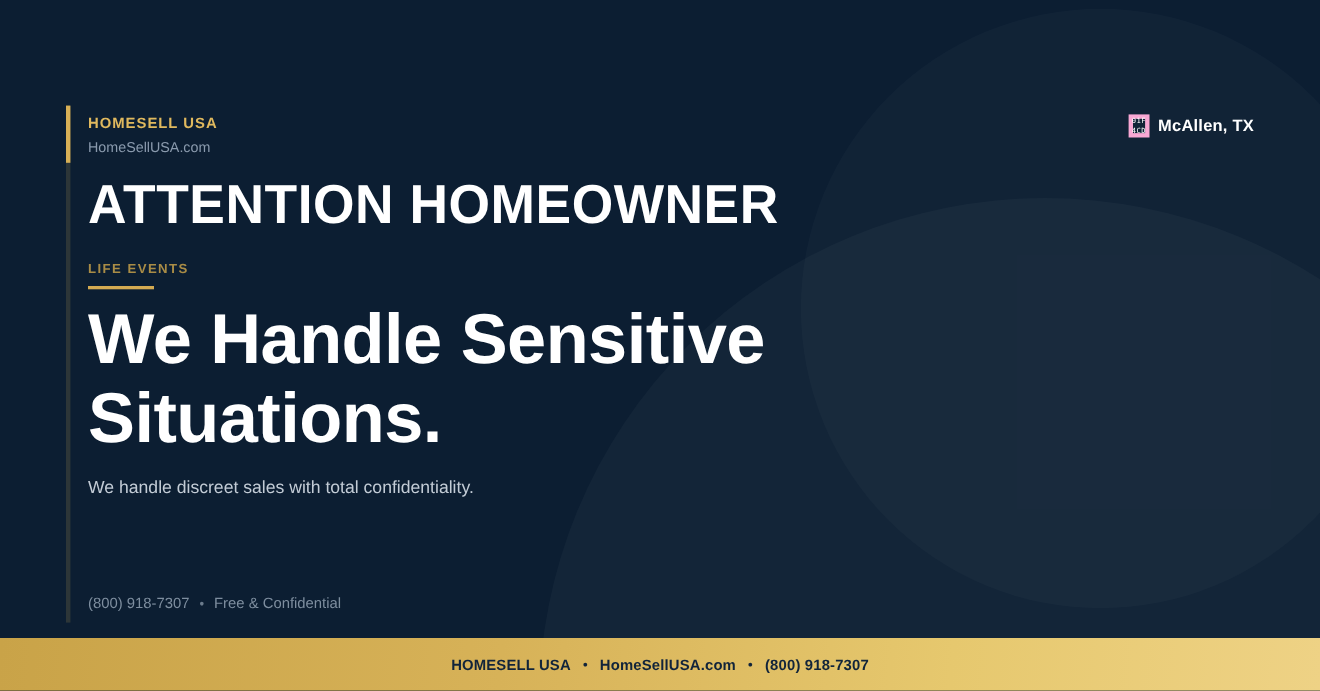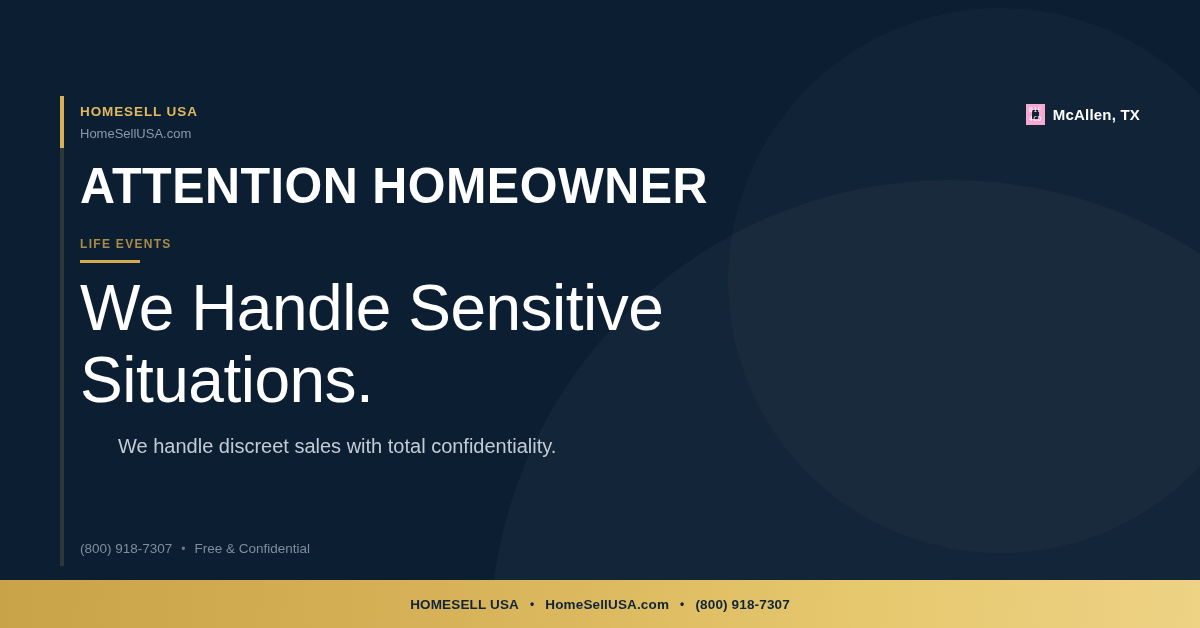--- a/index.html
+++ b/index.html
@@ -107,33 +107,32 @@
     margin-top:10px;
     width:60px; height:3px;
     background:#d4ab52;
   }
 
   .headline-main {
     position:absolute;
     left:0; top:273px;
     width:820px;
     font-size:64px;
-    font-weight:normal;
+    font-weight:bold;
     letter-spacing:-0.5px;
     line-height:1.12;
     color:#ffffff;
   }
 
   .subtitle {
     position:absolute;
     left:0; top:436px;
-    font-size:20px;
+    font-size:16px;
     color:#c3ccd6;
     line-height:1;
-    margin-left:38px;
   }
 
   .cta-button {
     position:absolute;
     left:0; top:480px;
     width:322px; height:48px;
     border:none;
     border-radius:6px;
     background:linear-gradient(100deg,#cfa84a 0%,#dcb757 45%,#ecd07a 100%);
     color:#0f2338;
@@ -167,21 +166,21 @@
     align-items:center;
     gap:8px;
     color:#ffffff;
     font-size:15px;
     font-weight:bold;
     letter-spacing:0.2px;
   }
   
   .tofu {
     width:19px; height:21px;
-    border:6px solid #f9a8d4;
+    border:4px solid #f9a8d4;
     display:flex;
     flex-direction:column;
     align-items:center;
     justify-content:center;
     font-family:"DejaVu Sans Mono", monospace;
     font-size:6.5px;
     font-weight:normal;
     line-height:8.5px;
     letter-spacing:0.3px;
     color:#ffffff;

